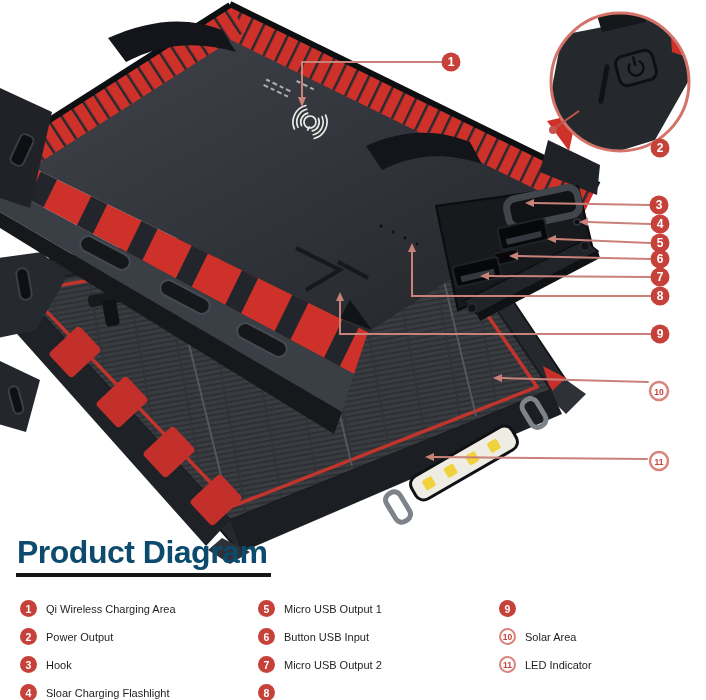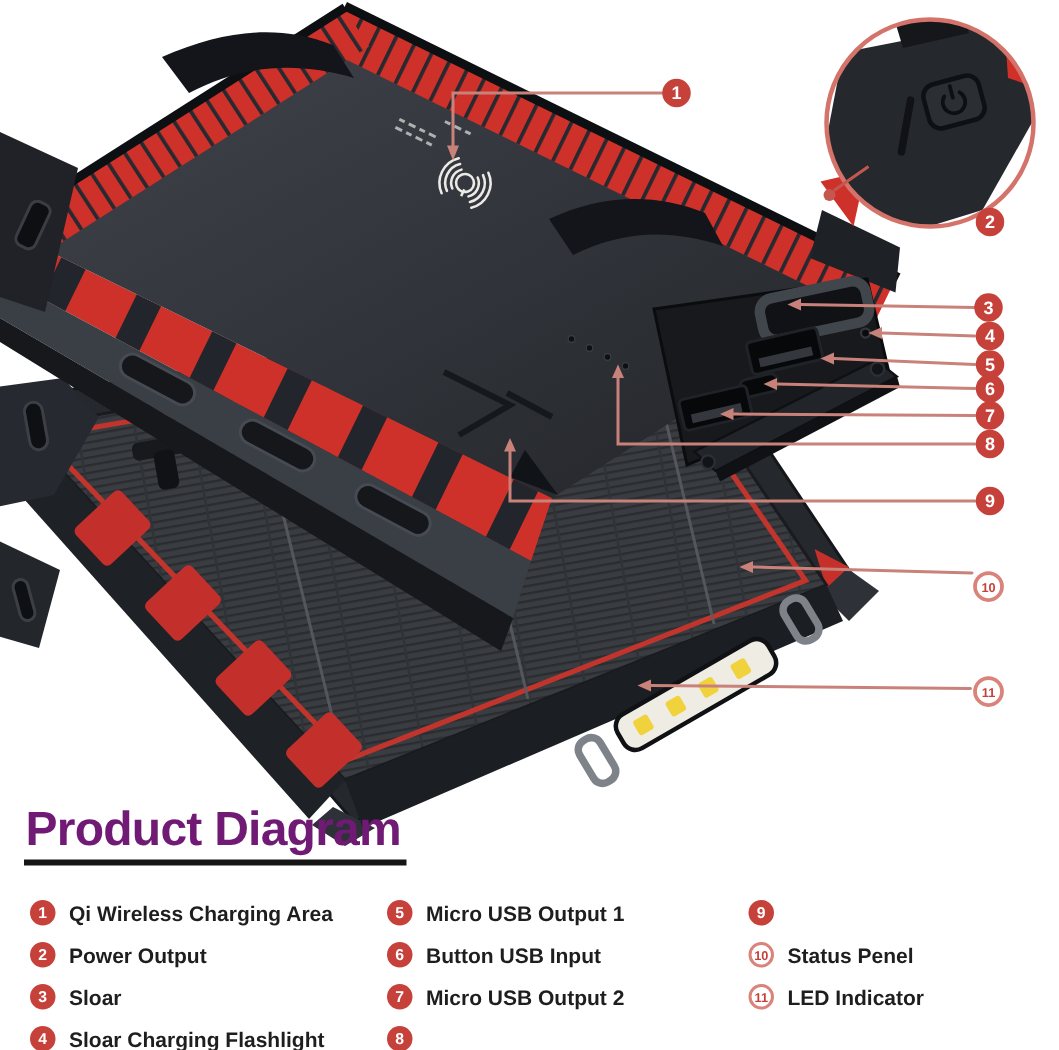--- a/index.html
+++ b/index.html
@@ -1,32 +1,32 @@
 <!DOCTYPE html>
 <html><head>
 <meta charset="utf-8">
 <style>
   html,body{margin:0;padding:0;background:#fff;}
   body{width:706px;height:700px;position:relative;overflow:hidden;
        font-family:"Liberation Sans", sans-serif;}
   #stage{position:absolute;left:0;top:0;width:706px;height:700px;}
   svg{display:block;}
   .page-title{position:absolute;left:16px;top:534px;font-size:32px;font-weight:700;
-      color:#701a75;letter-spacing:-.5px;border-bottom:4px solid #161616;
+      color:#0c4a6e;letter-spacing:-.5px;border-bottom:4px solid #161616;
       padding:0 4px 2px 1px;display:inline-block;}
   .legend{position:absolute;top:600px;}
   .legend-col1{left:20px;}
   .legend-col2{left:258px;}
   .legend-col3{left:499px;}
   .legend-row{display:flex;align-items:center;height:17px;margin-bottom:11px;}
   .lg-circle{width:17px;height:17px;border-radius:50%;background:#c6413a;color:#fff;
       font-size:10.5px;font-weight:700;display:flex;align-items:center;justify-content:center;
       flex:0 0 17px;box-sizing:border-box;}
   .lg-circle.ring{background:#fff;border:2.5px solid #d9837b;color:#c6413a;font-size:8.5px;}
-  .lg-label{margin-left:9px;font-size:14px;font-weight:700;color:#1e1e1e;white-space:nowrap;}
+  .lg-label{margin-left:9px;font-size:11px;font-weight:400;color:#1e1e1e;white-space:nowrap;}
   .co-num{font-family:"Liberation Sans", sans-serif;font-size:12px;font-weight:700;fill:#fff;}
   .co-num.small{font-size:8.5px;fill:#c6413a;}
   .leader{stroke:#c9827a;stroke-width:2;fill:none;stroke-linecap:round;}
   .arrow{fill:#c9827a;}
 </style>
 </head>
 <body>
 
 <div id="stage">
 
@@ -323,21 +323,21 @@
   <div class="legend-row">
     <span class="lg-circle">1</span>
     <span class="lg-label">Qi Wireless Charging Area</span>
   </div>
   <div class="legend-row">
     <span class="lg-circle">2</span>
     <span class="lg-label">Power Output</span>
   </div>
   <div class="legend-row">
     <span class="lg-circle">3</span>
-    <span class="lg-label">Sloar</span>
+    <span class="lg-label">Hook</span>
   </div>
   <div class="legend-row">
     <span class="lg-circle">4</span>
     <span class="lg-label">Sloar Charging Flashlight</span>
   </div>
 </div>
 
 <div class="legend legend-col2">
   <div class="legend-row">
     <span class="lg-circle">5</span>
@@ -355,21 +355,21 @@
     <span class="lg-circle">8</span>
   </div>
 </div>
 
 <div class="legend legend-col3">
   <div class="legend-row">
     <span class="lg-circle">9</span>
   </div>
   <div class="legend-row">
     <span class="lg-circle ring">10</span>
-    <span class="lg-label">Status Penel</span>
+    <span class="lg-label">Solar Area</span>
   </div>
   <div class="legend-row">
     <span class="lg-circle ring">11</span>
     <span class="lg-label">LED Indicator</span>
   </div>
 </div>
 
 </div>
 
 </body></html>

